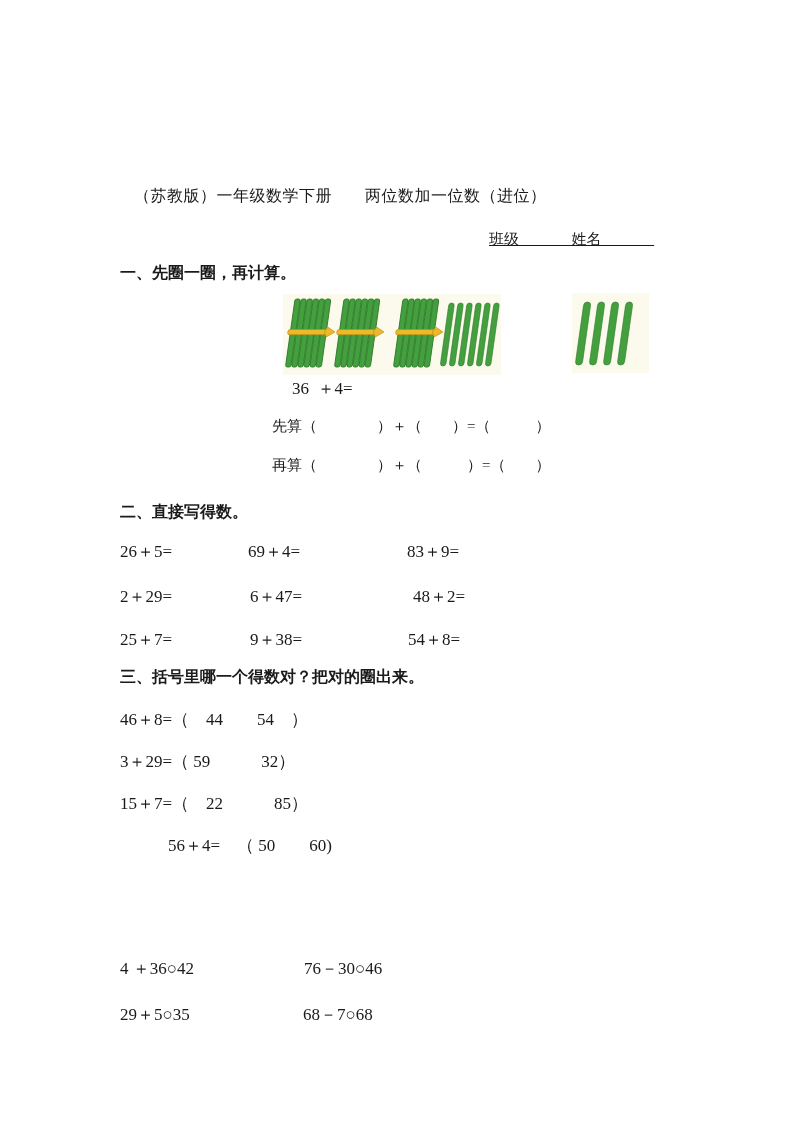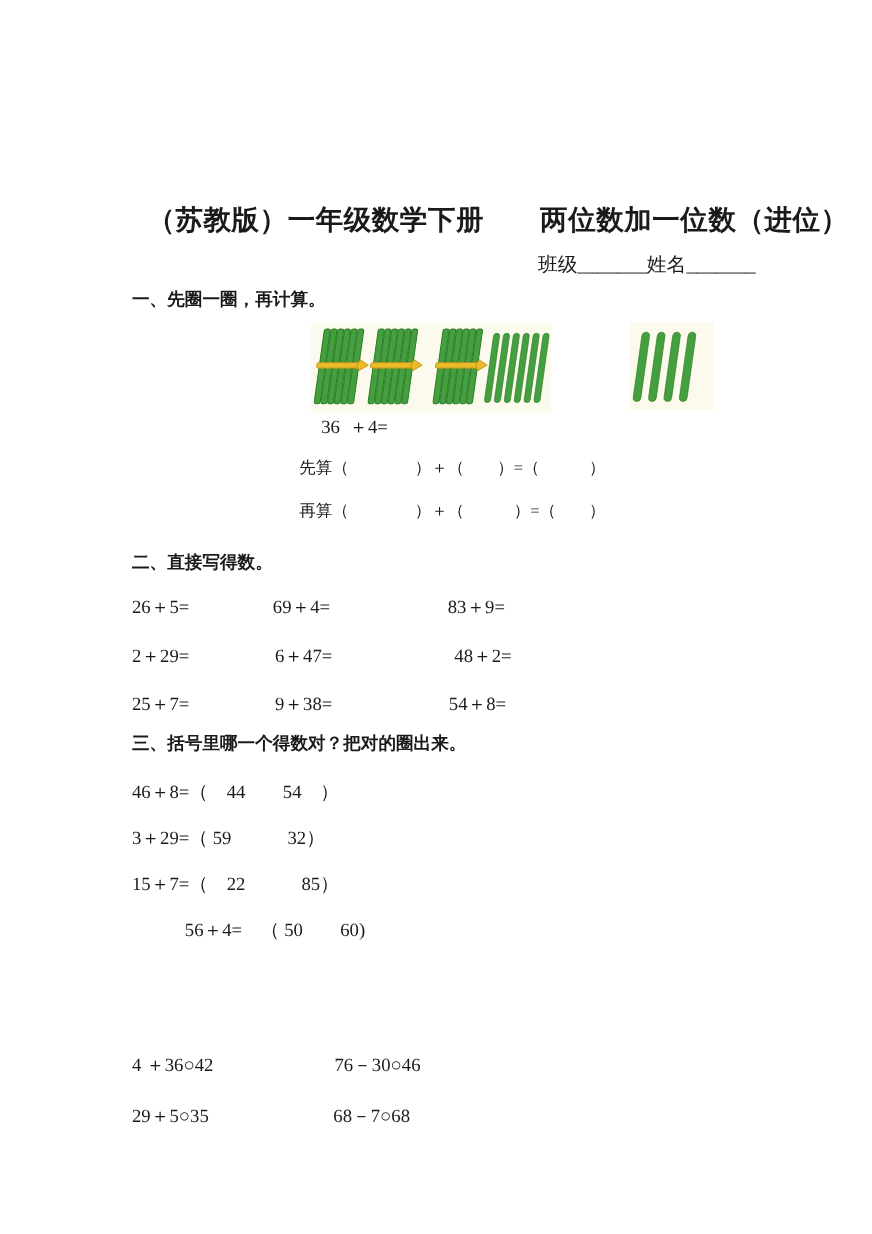--- a/index.html
+++ b/index.html
@@ -12,22 +12,22 @@
   html,body{margin:0;padding:0;background:#ffffff;}
   .page{
     position:relative;
     width:793px;height:1122px;
     background:#ffffff;
     color:#1a1a1a;
     font-family:"Liberation Serif","DejaVu Serif",serif;
     overflow:hidden;
   }
   .abs{position:absolute;white-space:pre;line-height:1.2;}
-  .title{font-size:25px;font-weight:bold;letter-spacing:0.5px;}
-  .classline{font-size:18px;}
+  .title{font-size:16px;font-weight:normal;letter-spacing:0.5px;}
+  .classline{font-size:15px;text-decoration:underline;}
   .hdr{font-size:16px;font-weight:bold;font-family:"Liberation Sans","DejaVu Sans",sans-serif;}
   .math{font-size:17px;}
   .small{font-size:15px;}
   .cream{position:absolute;background:var(--image-bg);}
   .cream svg{display:block;}
 </style>
 </head>
 <body>
 
 <div class="page">

